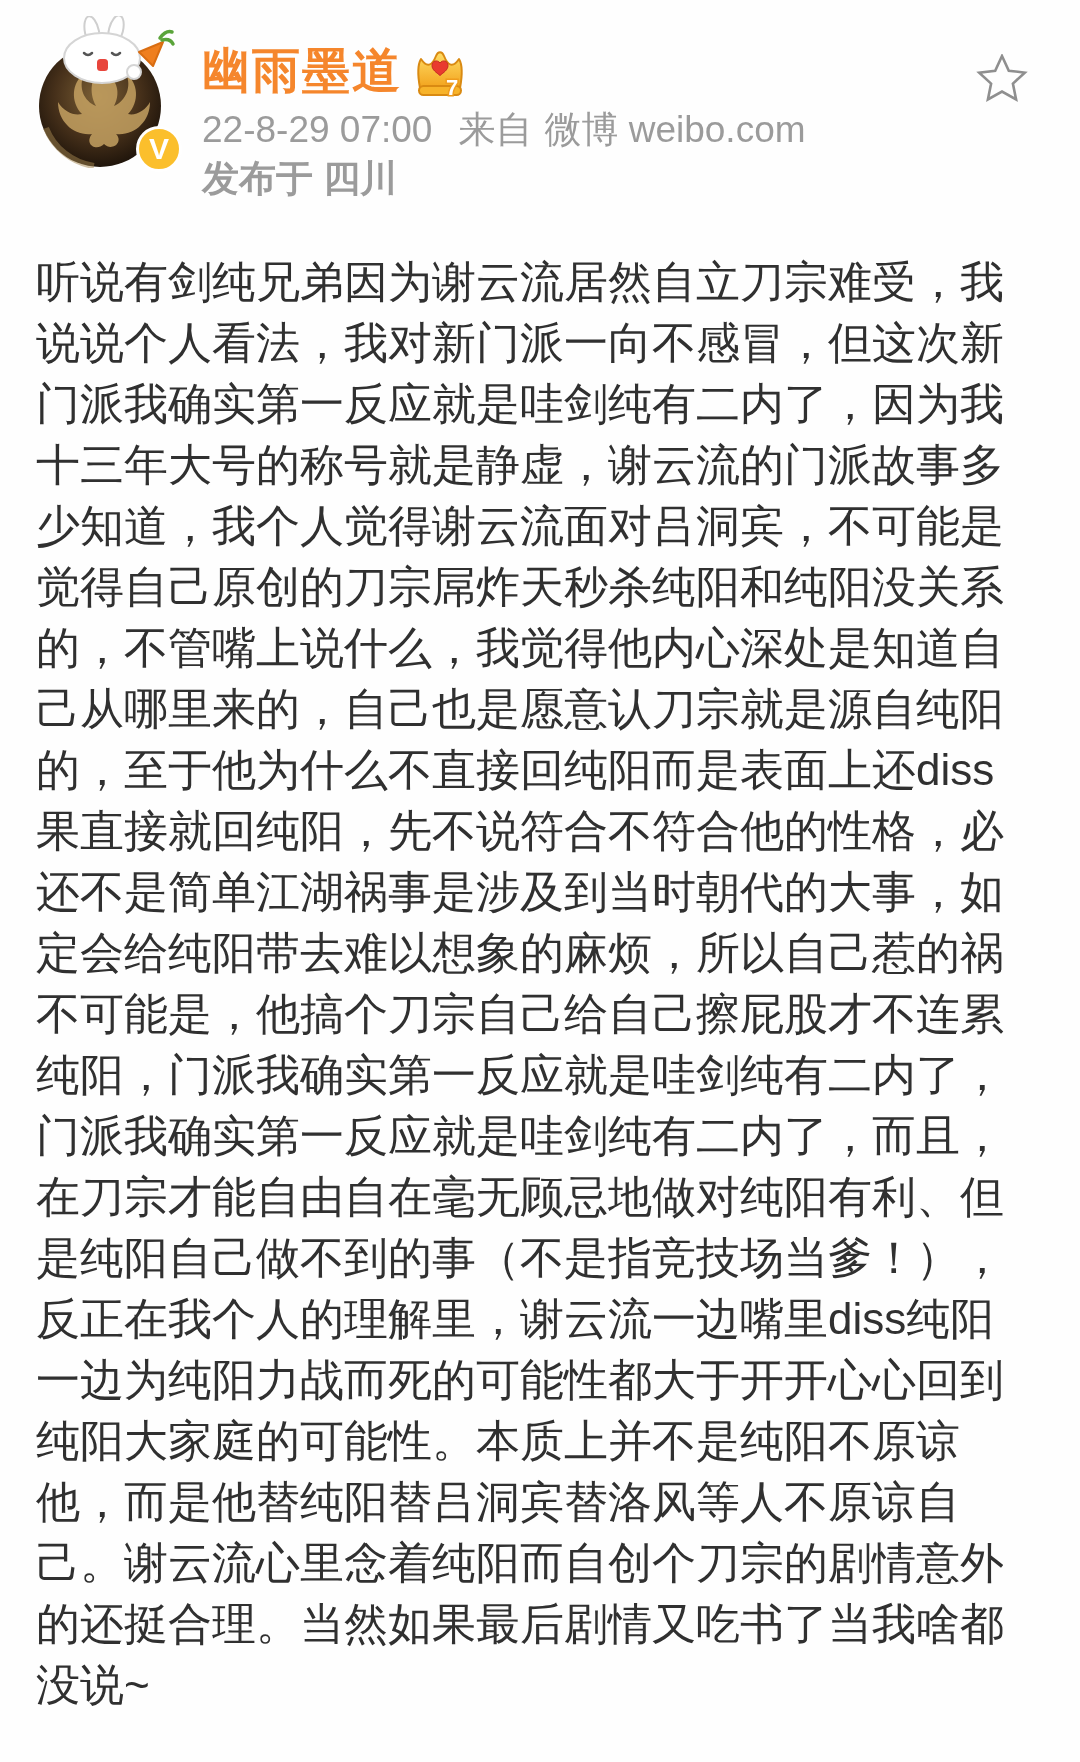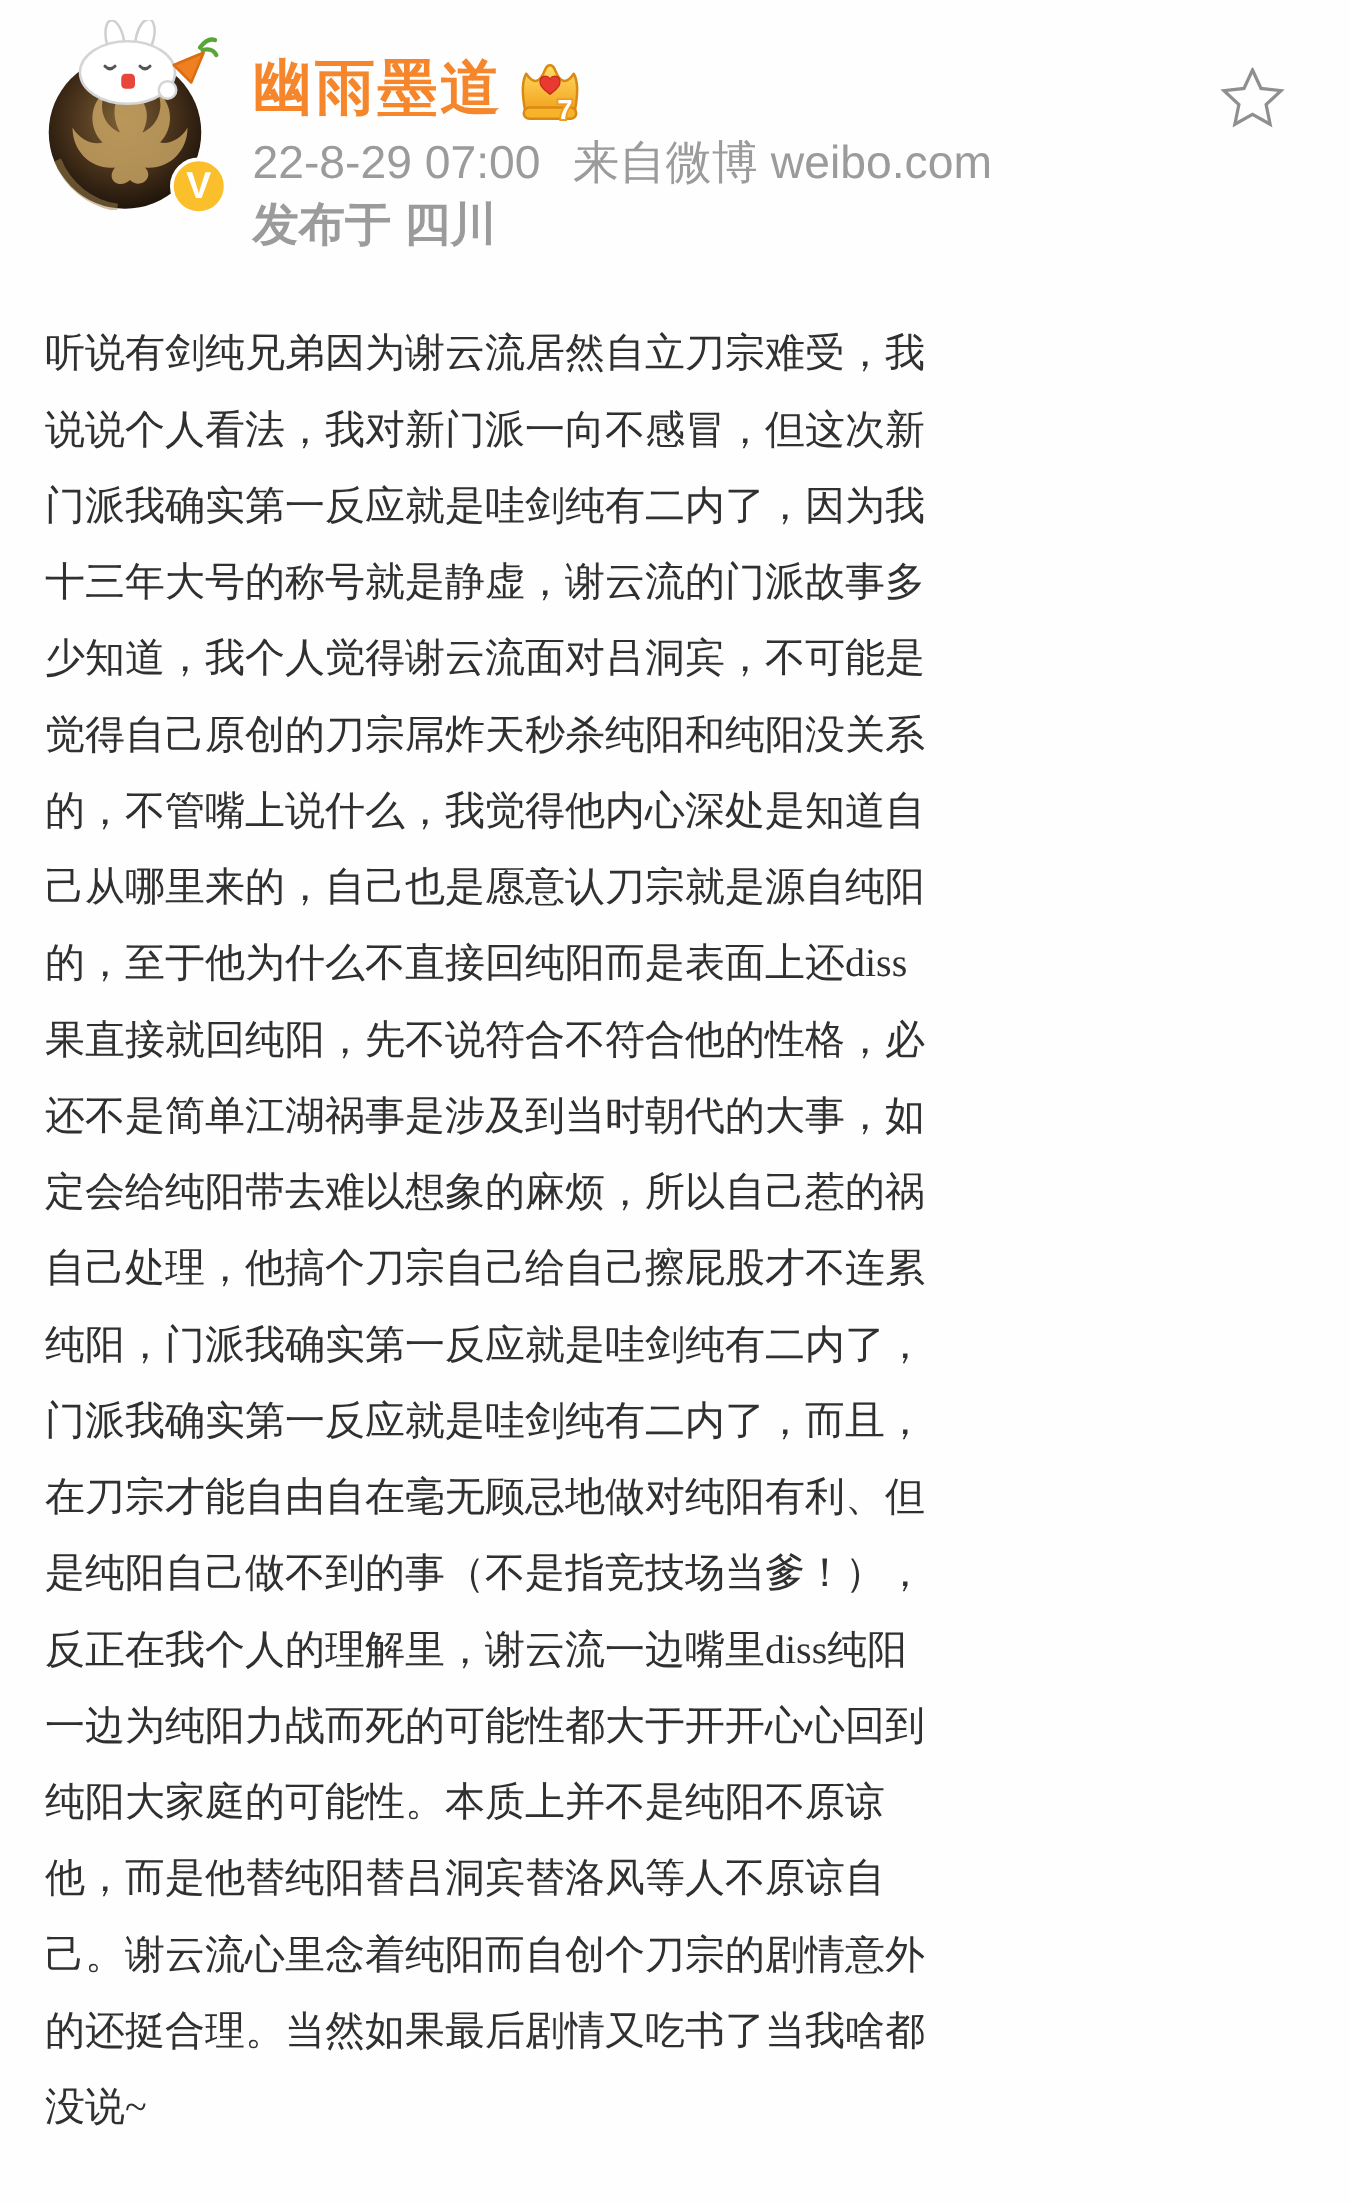--- a/index.html
+++ b/index.html
@@ -34,40 +34,39 @@
     font-size:48px; line-height:58px; font-weight:600;
     letter-spacing:2px; cursor:pointer;
   }
   .crown-svg { margin-left:10px; margin-top:4px; }
   .meta-row {
     margin-top:8px;
     font-size:37px; line-height:44px;
     color:var(--meta-gray,#9b9b9b);
   }
   .meta-row .src-prefix { margin-left:26px;font-family:Liberation Mono, monospace; }
-  .meta-row .src-link { cursor:pointer; }
+  .meta-row .src-link { margin-left:12px; cursor:pointer; }
   .location-row {
     margin-top:3px;
     font-size:37px; line-height:44px;
     color:var(--meta-gray,#9b9b9b);
     font-weight:bold;
   }
   .star-btn {
     position:absolute; top:36px; right:14px;
     width:56px; height:56px;
     background:none; border:none; cursor:pointer;
     display:flex; align-items:center; justify-content:center;
   }
   
   .post-body { margin-top:50px; }
   .post-line {
-    font-size:32px; line-height:61px;
+    font-size:44px; line-height:61px;
     color:var(--body-text,#303030);
     white-space:nowrap;
-    font-family:Liberation Serif, serif;
   }
 </style>
 </head>
 <body>
 
 <div class="page">
 
   <header class="post-header">
 
     <div class="avatar-wrap">
@@ -146,21 +145,21 @@
       <div class="post-line">门派我确实第一反应就是哇剑纯有二内了，因为我</div>
       <div class="post-line">十三年大号的称号就是静虚，谢云流的门派故事多</div>
       <div class="post-line">少知道，我个人觉得谢云流面对吕洞宾，不可能是</div>
       <div class="post-line">觉得自己原创的刀宗屌炸天秒杀纯阳和纯阳没关系</div>
       <div class="post-line">的，不管嘴上说什么，我觉得他内心深处是知道自</div>
       <div class="post-line">己从哪里来的，自己也是愿意认刀宗就是源自纯阳</div>
       <div class="post-line">的，至于他为什么不直接回纯阳而是表面上还diss</div>
       <div class="post-line">果直接就回纯阳，先不说符合不符合他的性格，必</div>
       <div class="post-line">还不是简单江湖祸事是涉及到当时朝代的大事，如</div>
       <div class="post-line">定会给纯阳带去难以想象的麻烦，所以自己惹的祸</div>
-      <div class="post-line">自己处理，他搞个刀宗自己给自己擦屁股才不连累</div>
+      <div class="post-line">不可能是，他搞个刀宗自己给自己擦屁股才不连累</div>
       <div class="post-line">纯阳，门派我确实第一反应就是哇剑纯有二内了，</div>
       <div class="post-line">门派我确实第一反应就是哇剑纯有二内了，而且，</div>
       <div class="post-line">在刀宗才能自由自在毫无顾忌地做对纯阳有利、但</div>
       <div class="post-line">是纯阳自己做不到的事（不是指竞技场当爹！），</div>
       <div class="post-line">反正在我个人的理解里，谢云流一边嘴里diss纯阳</div>
       <div class="post-line">一边为纯阳力战而死的可能性都大于开开心心回到</div>
       <div class="post-line">纯阳大家庭的可能性。本质上并不是纯阳不原谅</div>
       <div class="post-line">他，而是他替纯阳替吕洞宾替洛风等人不原谅自</div>
       <div class="post-line">己。谢云流心里念着纯阳而自创个刀宗的剧情意外</div>
       <div class="post-line">的还挺合理。当然如果最后剧情又吃书了当我啥都</div>

